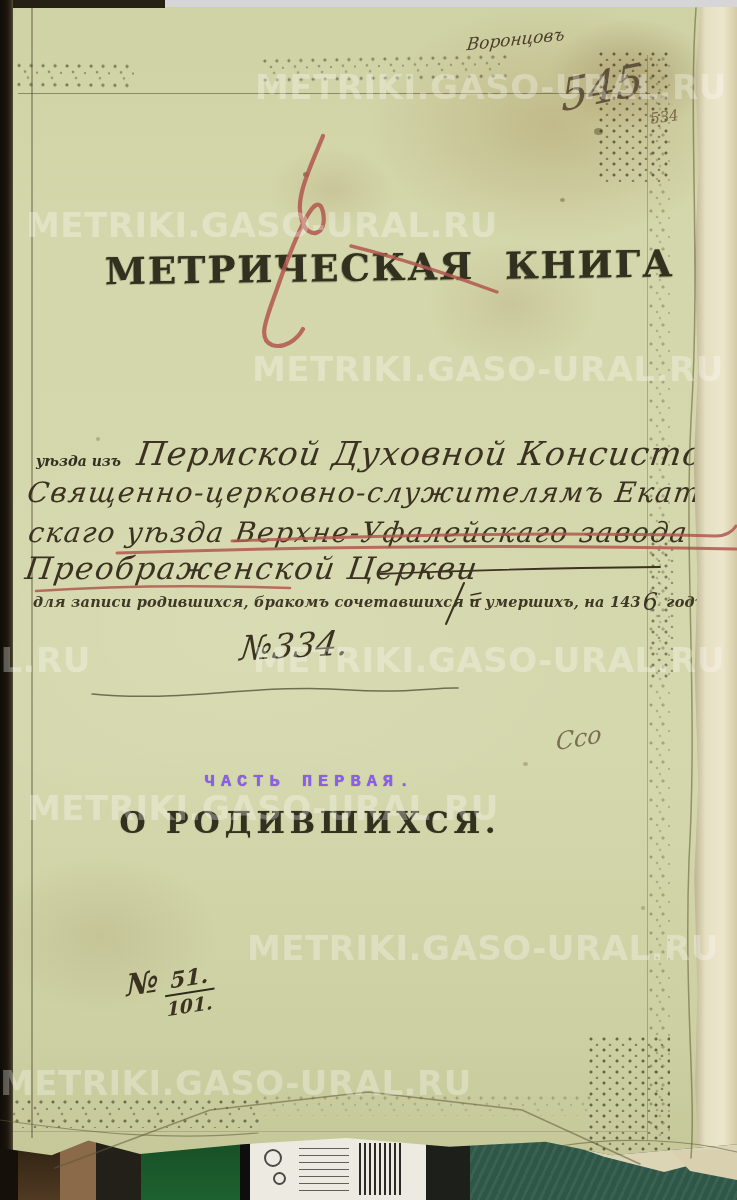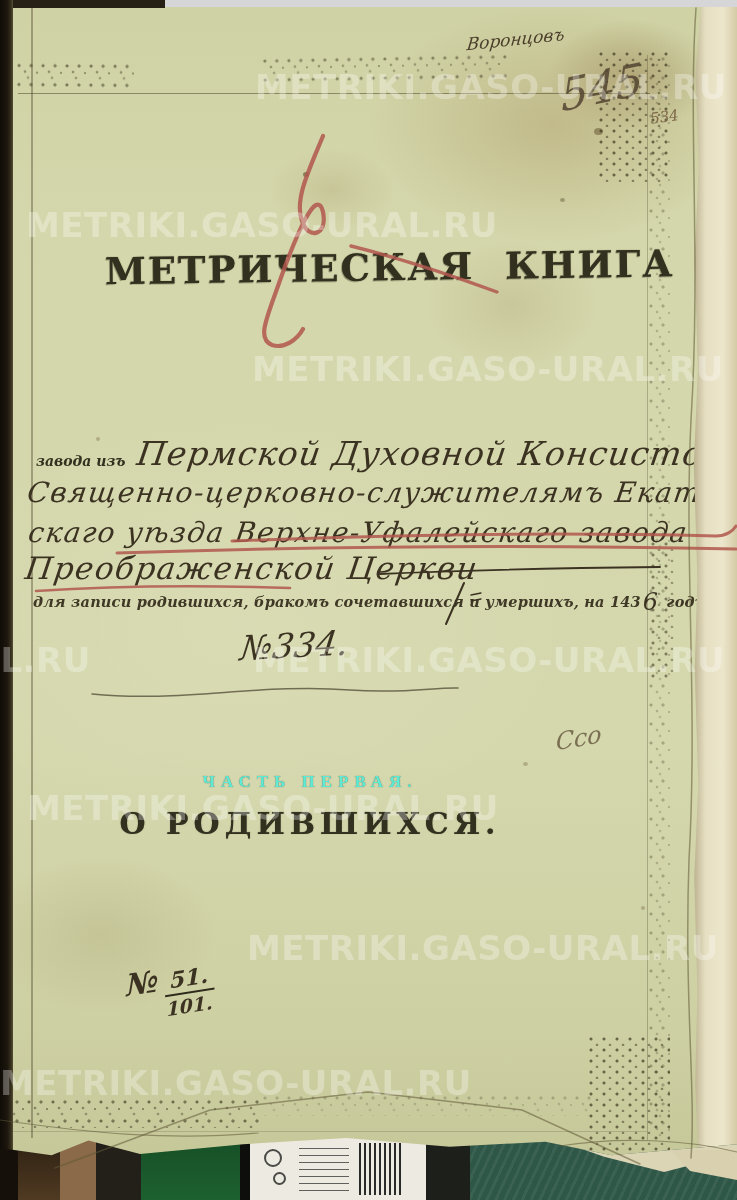--- a/index.html
+++ b/index.html
@@ -41,21 +41,21 @@
   .fil.dense{background-size:13px 11px;}
   .rule{background:rgba(70,62,36,.5);}
 
   
   .print{font-family:"DejaVu Serif",serif;color:#32301f;white-space:nowrap;}
   .title-main{
     font-size:37px;font-weight:bold;letter-spacing:2px;word-spacing:16px;
     transform:rotate(-0.8deg);
     text-shadow:1px 1px 0 rgba(212,215,172,.55),-1px 1px 0 rgba(50,45,25,.35),0 0 1px rgba(45,40,22,.8);
   }
-  .part-heading{font-size:17px;font-weight:bold;letter-spacing:6px;font-family:Liberation Serif, serif;color:#5eead4;
+  .part-heading{font-size:17px;font-weight:bold;letter-spacing:6px;font-family:Liberation Mono, monospace;color:#8b5cf6;
     text-shadow:0 0 1px rgba(45,40,22,.7);}
   .section-heading{font-size:30px;font-weight:bold;letter-spacing:5px;
     text-shadow:1px 1px 0 rgba(212,215,172,.5),0 0 1px rgba(45,40,22,.8);}
   .purpose{font-family:"DejaVu Serif",serif;font-style:italic;font-weight:bold;
     font-size:14.5px;color:#403826;letter-spacing:.2px;white-space:nowrap;}
   .purpose .yeardigit{font-size:24px;font-weight:normal;position:relative;top:3px;margin:0 8px 0 2px;color:#3b3222;}
   .hw{font-family:"DejaVu Serif",serif;font-style:italic;color:#3b3222;white-space:nowrap;transform-origin:left top;}
   .wm{position:absolute;font-family:"DejaVu Sans",sans-serif;font-weight:bold;font-size:34px;
     letter-spacing:.5px;color:rgba(255,255,255,.30);white-space:nowrap;line-height:1;pointer-events:none;}
 
@@ -112,21 +112,21 @@
   <div class="abs margin-line"></div>
 
   <span class="abs hw" style="left:468px;top:34px;font-size:17px;transform:rotate(-6deg) skewX(-12deg);color:#4a3d2a;">Воронцовъ</span>
   <span class="abs hw" style="left:560px;top:70px;font-size:44px;transform:rotate(-12deg) skewX(-10deg);color:rgba(82,68,48,.85);">545</span>
   <span class="abs hw" style="left:649px;top:110px;font-size:15px;transform:rotate(-8deg);color:#7d6848;">534</span>
 
   <span class="vh">8</span>
 
   <div class="abs print title-main" style="left:105px;top:246px;width:470px;text-align:center;">МЕТРИЧЕСКАЯ КНИГА</div>
 
-  <span class="abs print" style="left:36px;top:453px;font-size:14px;font-weight:bold;font-style:italic;">завода изъ</span>
+  <span class="abs print" style="left:36px;top:453px;font-size:14px;font-weight:bold;font-style:italic;">уѣзда изъ</span>
   <span class="abs hw" style="left:140px;top:434px;font-size:33px;letter-spacing:1px;transform:skewX(-8deg);">Пермской Духовной Консисторіи</span>
   <span class="abs hw" style="left:30px;top:476px;font-size:28px;letter-spacing:1.5px;transform:skewX(-8deg);">Священно-церковно-служителямъ Екатеринбург-</span>
   <span class="abs hw" style="left:31px;top:516px;font-size:28px;letter-spacing:1.5px;transform:skewX(-8deg);">скаго уѣзда Верхне-Уфалейскаго завода Спасо-</span>
   <span class="abs hw" style="left:28px;top:550px;font-size:31px;letter-spacing:1.5px;transform:skewX(-8deg);">Преображенской Церкви</span>
 
   <div class="abs purpose" style="left:33px;top:585px;">
     <span>для записи родившихся, бракомъ сочетавшихся и умершихъ, на 143</span><span class="yeardigit hw">6</span><span>годъ.</span>
   </div>
 
   <span class="abs hw" style="left:243px;top:628px;font-size:34px;transform:rotate(-3deg) skewX(-10deg);">№334.</span>

